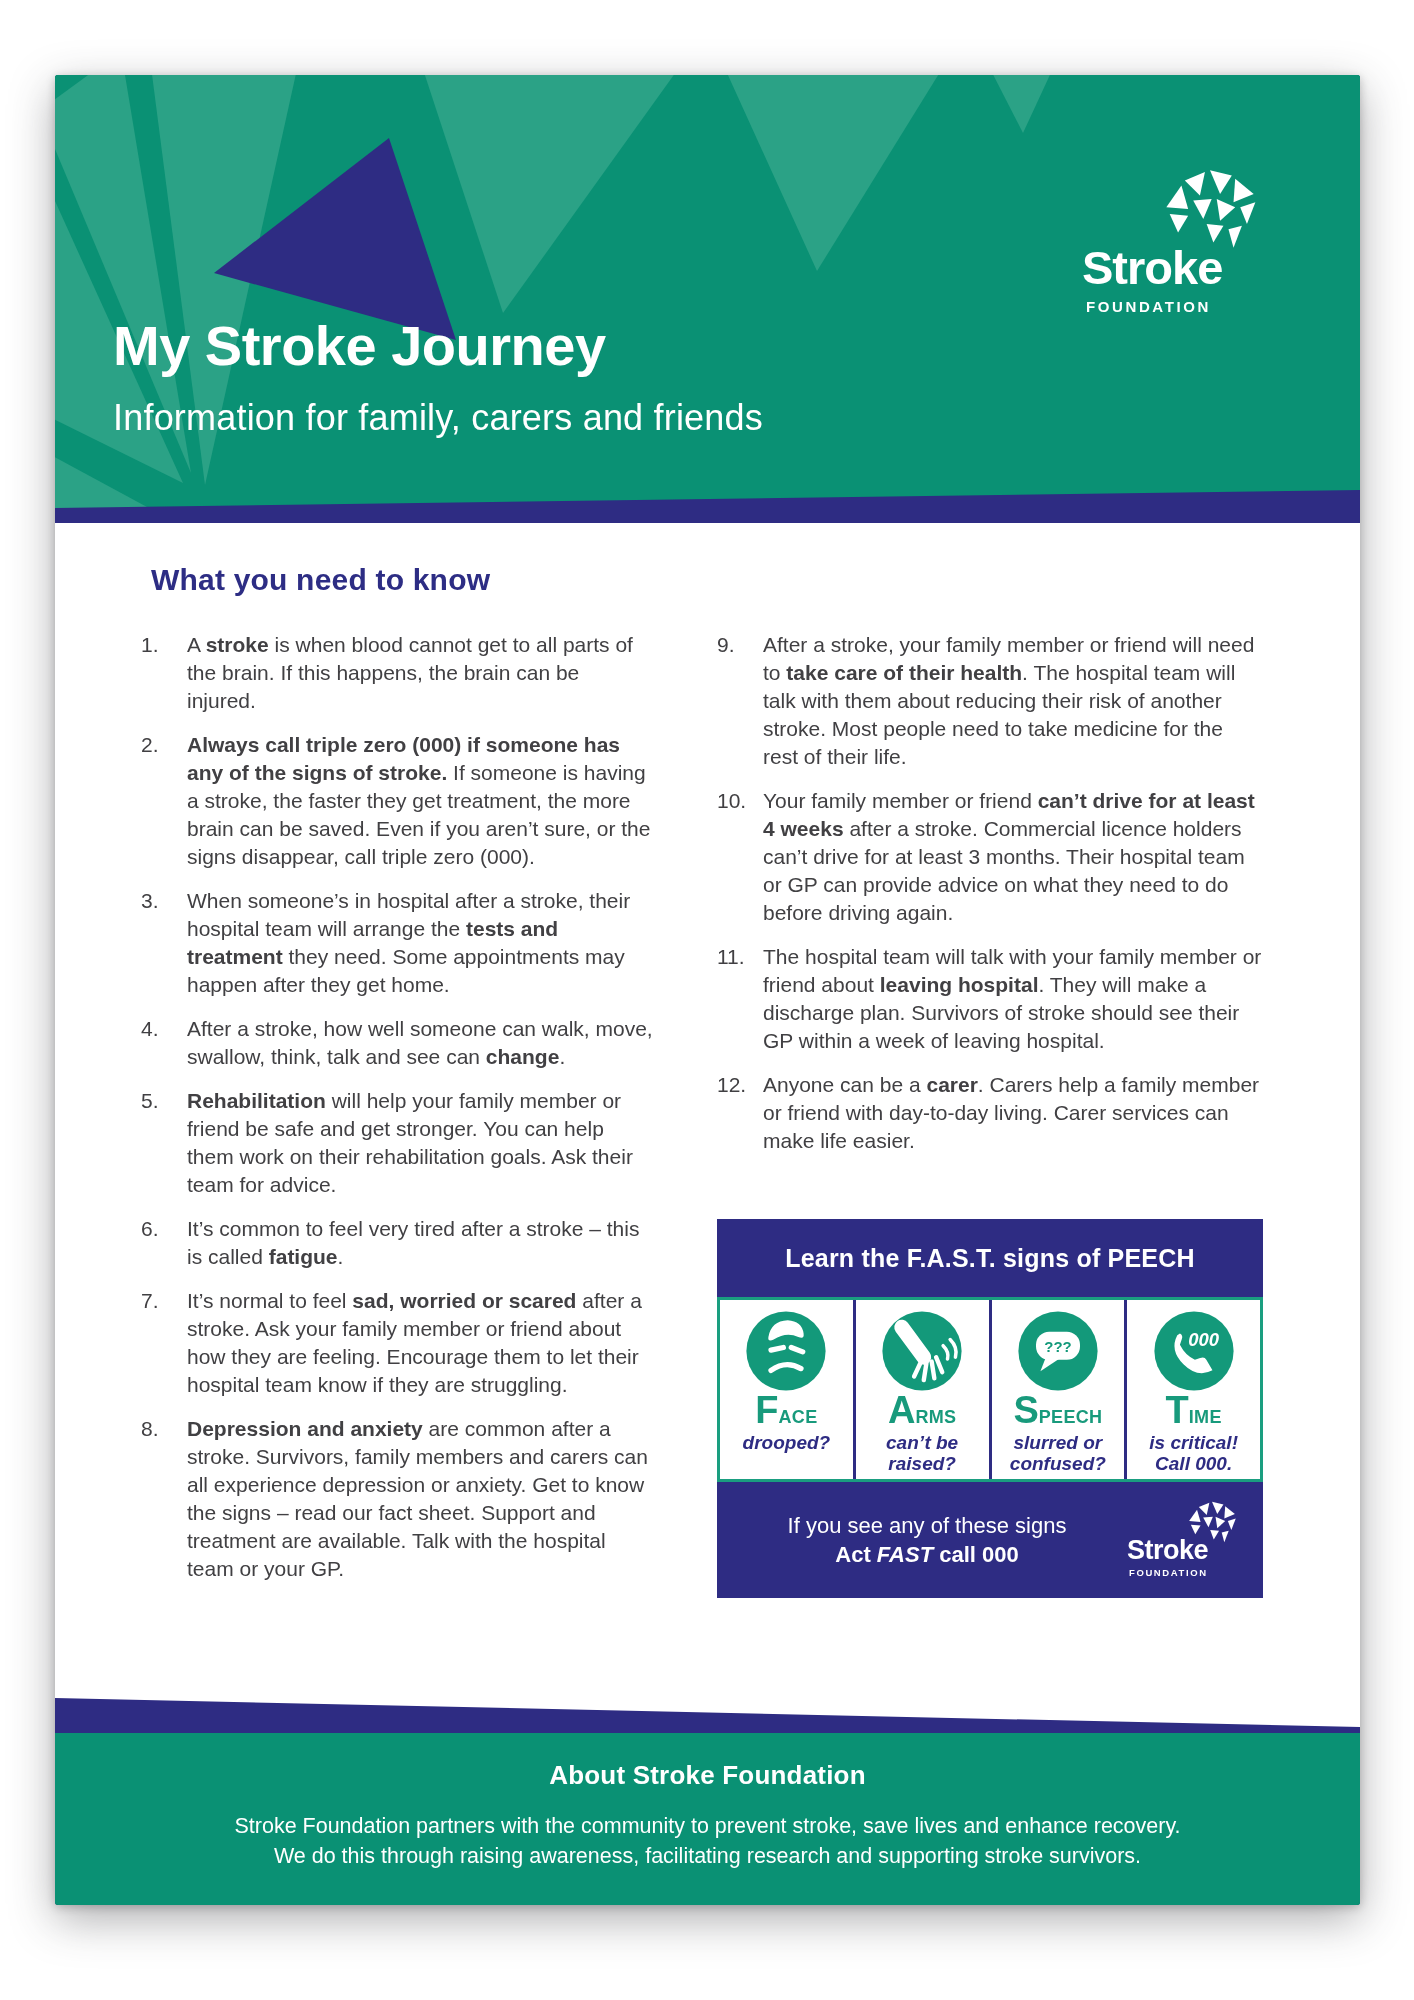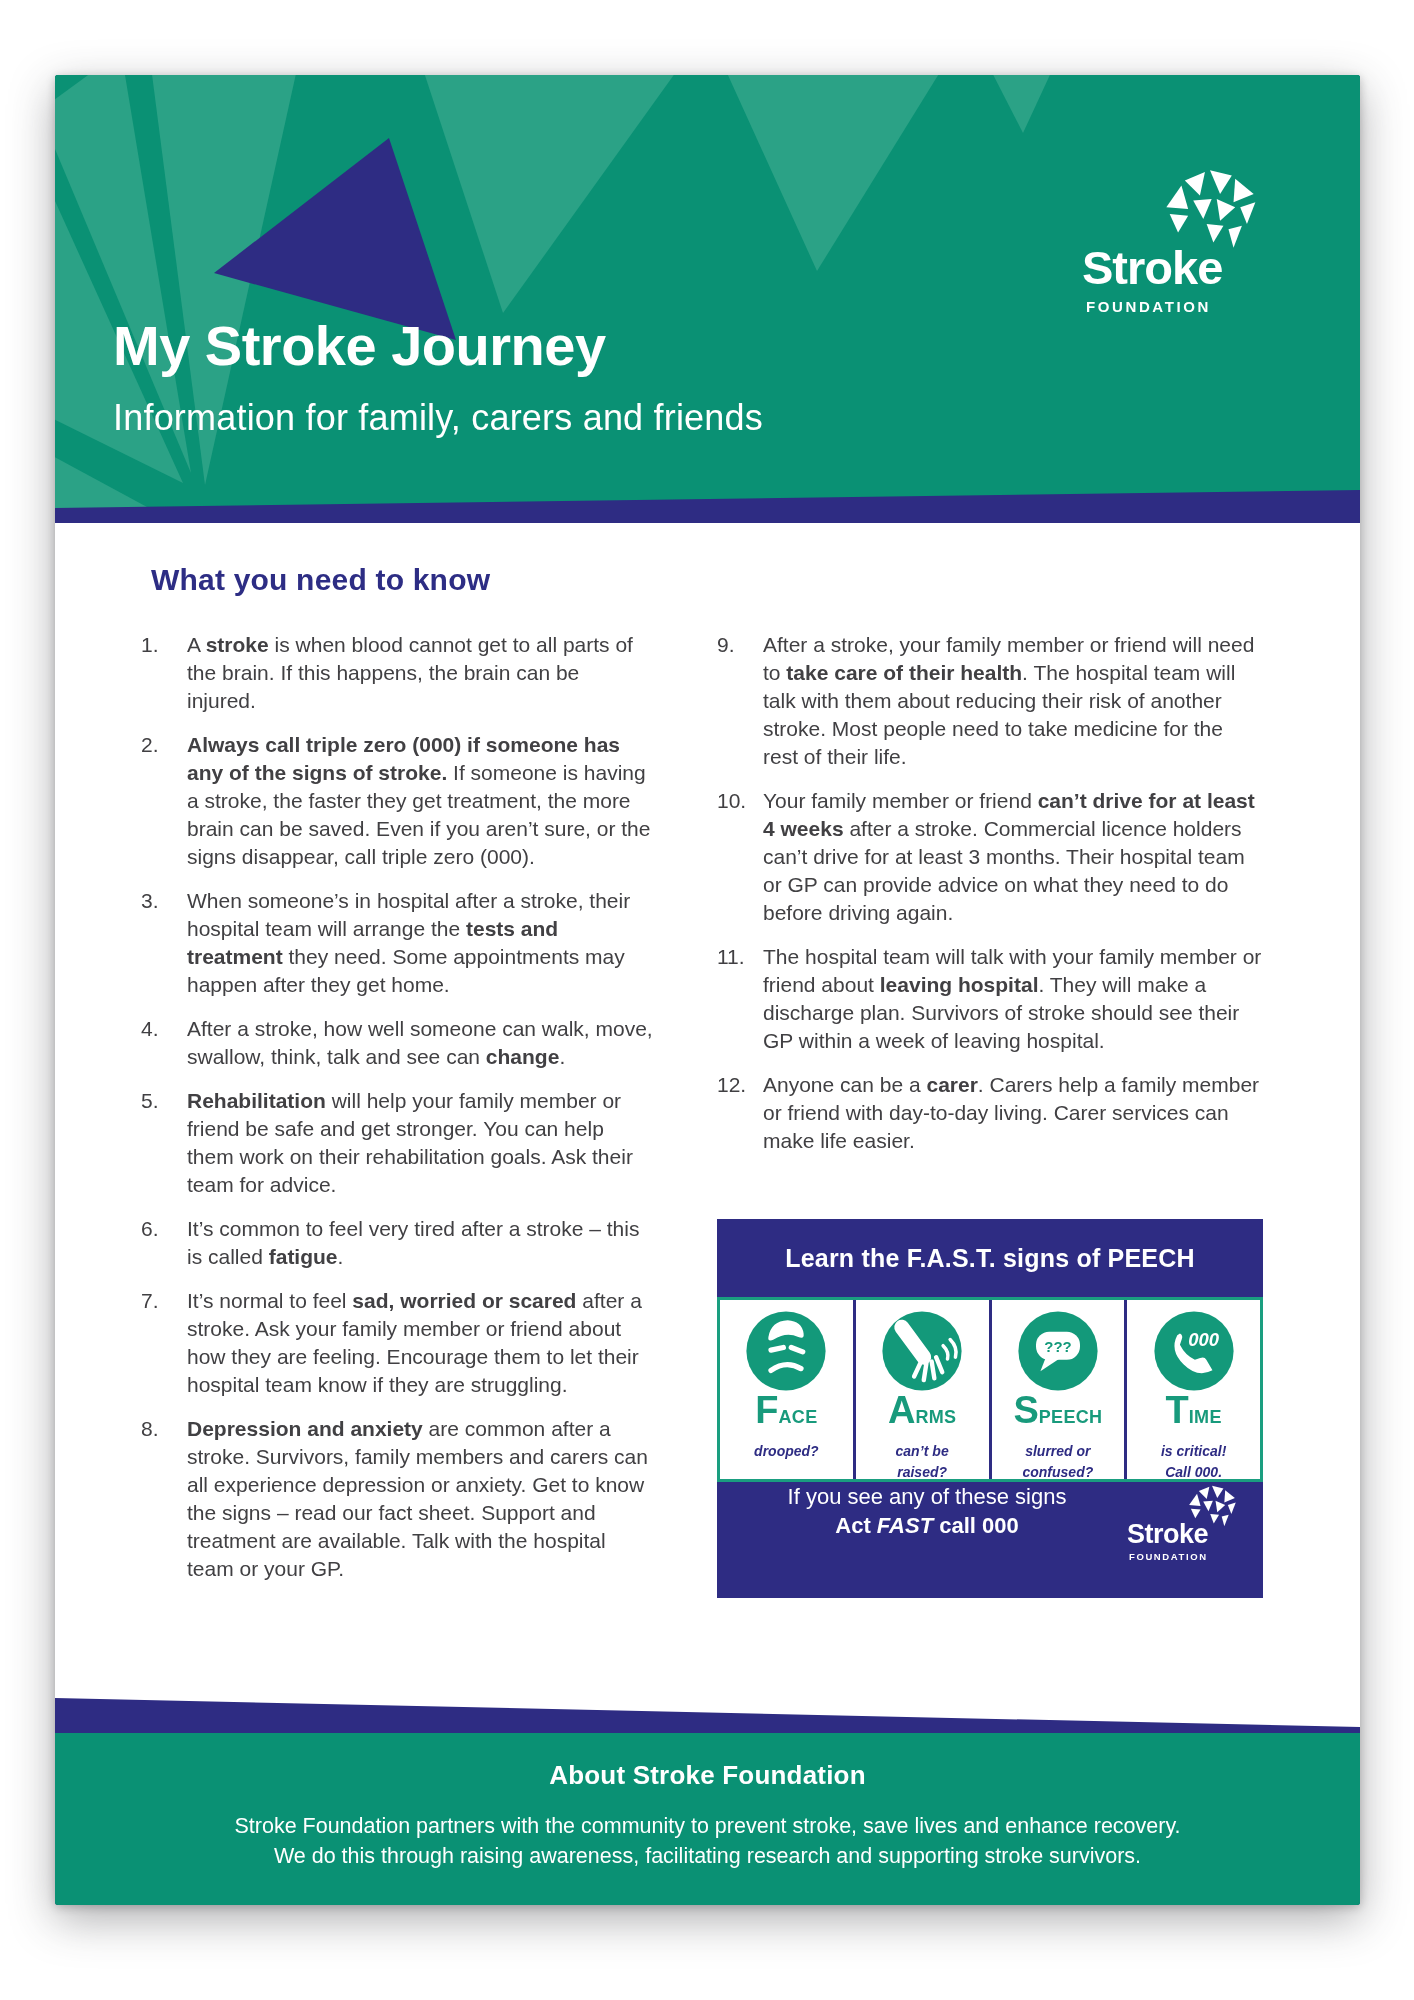--- a/index.html
+++ b/index.html
@@ -30,22 +30,22 @@
   .fast-head{background:#2E2C83;color:#fff;height:78px;display:flex;align-items:center;justify-content:center;
              font-size:25px;font-weight:bold;letter-spacing:.2px;}
   .fast-cells{display:flex;background:#fff;height:185px;box-sizing:border-box;border:3px solid #1A9E80;}
   .fast-cell{flex:1;text-align:center;padding-top:7px;box-sizing:border-box;}
   .fast-cell + .fast-cell{border-left:3px solid #2E2C83;}
   .fast-icon{width:88px;height:88px;margin:0 auto;}
   .fast-icon svg{width:88px;height:88px;display:block;}
   .fast-word{line-height:.9;margin-top:-2px;color:#189A7C;font-weight:bold;white-space:nowrap;}
   .fast-word .big{font-size:38px;}
   .fast-word .rest{font-size:18px;letter-spacing:.3px;}
-  .fast-sub{margin-top:14px;color:#2E2C83;font-weight:bold;font-style:italic;font-size:14px;line-height:21px;white-space:pre-line;}
-  .fast-foot{background:#2E2C83;color:#fff;height:116px;display:flex;box-sizing:border-box;padding:0 18px 0 10px;}
+  .fast-sub{margin-top:5px;color:#2E2C83;font-weight:bold;font-style:italic;font-size:19px;line-height:21px;white-space:pre-line;}
+  .fast-foot{background:#2E2C83;color:#fff;height:116px;display:flex;align-items:center;box-sizing:border-box;padding:0 18px 0 10px;}
   .fast-foot-text{flex:1;text-align:center;font-size:22px;line-height:29px;}
   .fast-foot-text .l2,.fast-foot-text .l3{font-weight:bold;}
   .fast-logo{position:relative;width:118px;height:84px;flex:none;color:#fff;}
   .fast-logo .brain{position:absolute;top:2px;right:0;width:66px;height:44px;}
   .fast-logo .word{position:absolute;left:0;bottom:18px;font-size:27px;font-weight:bold;letter-spacing:-.5px;line-height:1;}
   .fast-logo .sub{position:absolute;left:2px;bottom:4px;font-size:9.5px;font-weight:bold;letter-spacing:1.6px;}
   
   .wedge2{height:35px;background:#fff;}
   .wedge2 svg{display:block;}
   .about{height:172px;background:#0A9174;color:#fff;text-align:center;box-sizing:border-box;padding-top:27px;border-radius:0 0 3px 3px;}

